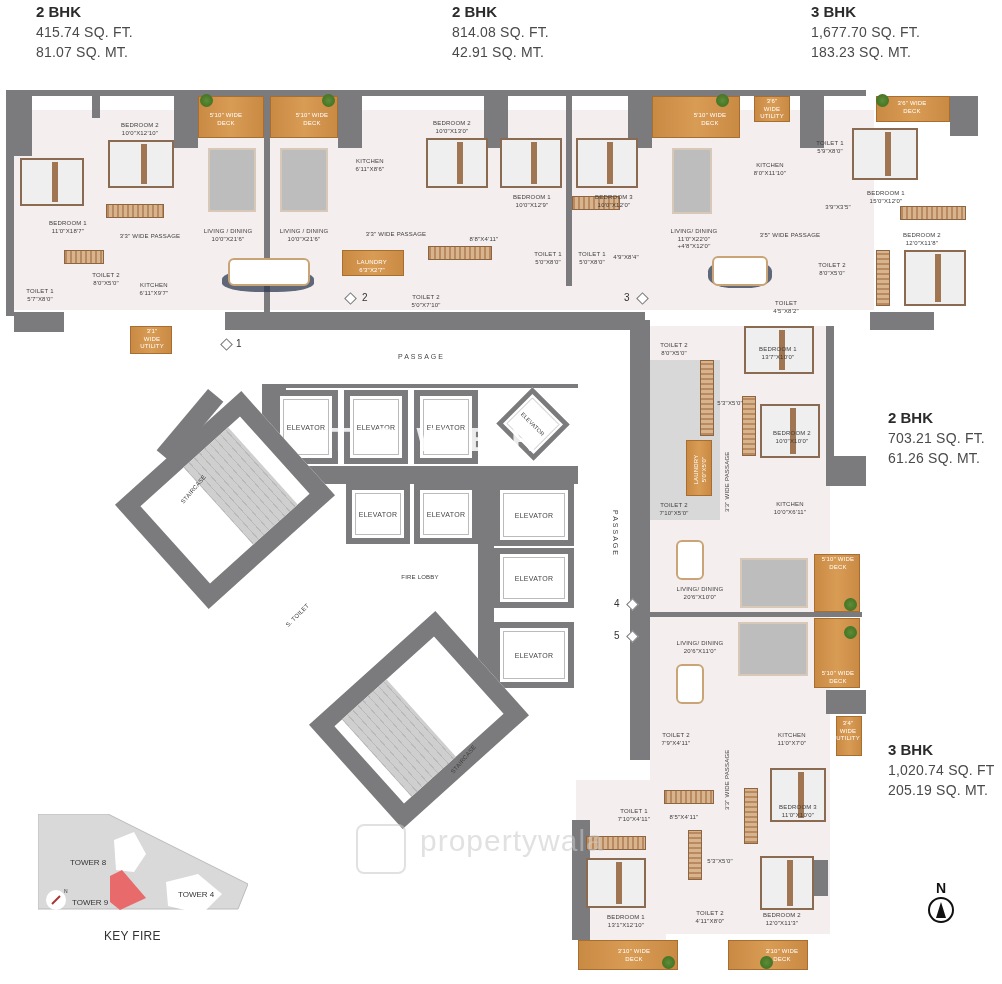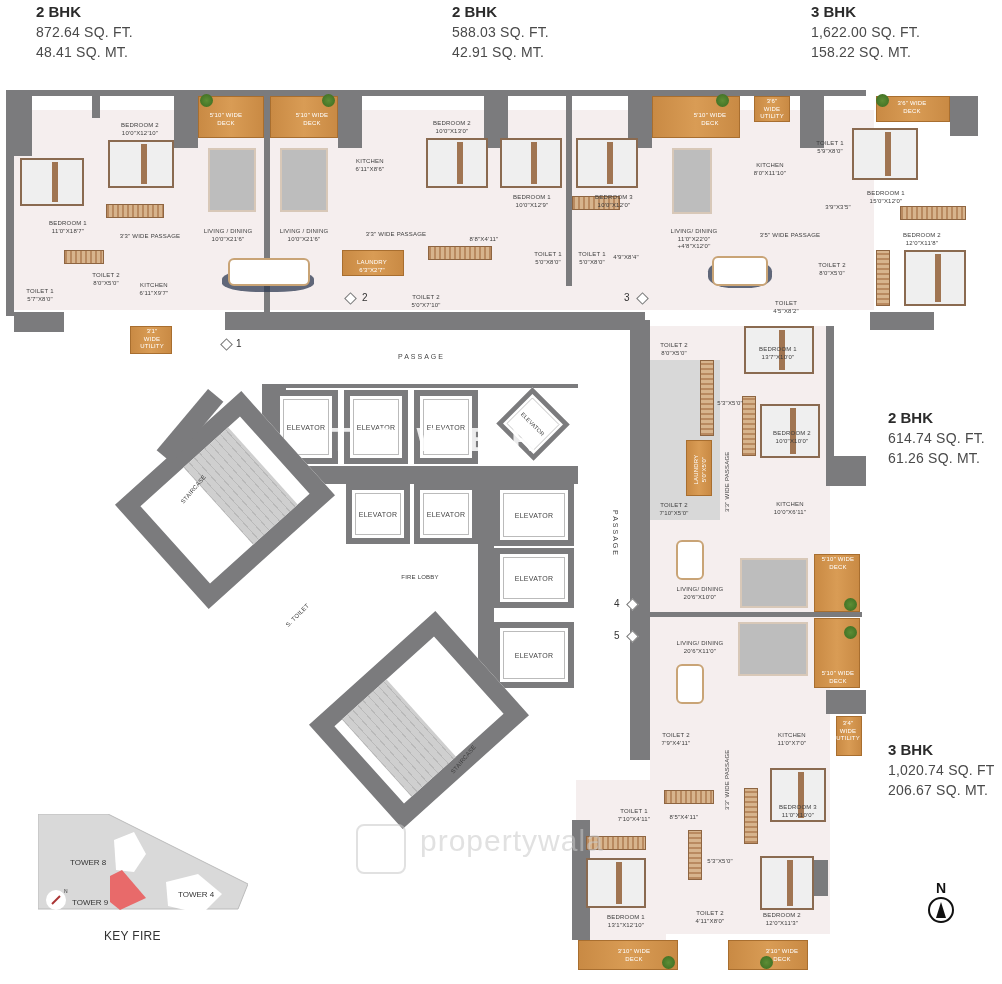--- a/index.html
+++ b/index.html
@@ -36,42 +36,42 @@
   .compass .ring::after { content: ""; position: absolute; left: 6px; top: 3px; border-left: 5px solid transparent; border-right: 5px solid transparent; border-bottom: 16px solid #111; }
   .watermark { position: absolute; left: 356px; top: 824px; font-size: 30px; color: rgba(200,200,200,.55); letter-spacing: 1px; }
   .wm-icon { position: absolute; left: 356px; top: 824px; width: 50px; height: 50px; border: 2px solid rgba(200,200,200,.55); border-radius: 8px; }
   .wm-sold { position: absolute; left: 330px; top: 420px; font-size: 34px; font-weight: 700; color: rgba(255,255,255,.85); letter-spacing: 20px; }
 </style>
 </head>
 <body>
 
 <div class="unit-label" style="left:36px;top:4px">
   <div class="type">2 BHK</div>
-  <div class="area">872.64 SQ. FT.</div>
-  <div class="area">48.41 SQ. MT.</div>
+  <div class="area">415.74 SQ. FT.</div>
+  <div class="area">81.07 SQ. MT.</div>
 </div>
 <div class="unit-label" style="left:452px;top:4px">
   <div class="type">2 BHK</div>
-  <div class="area">588.03 SQ. FT.</div>
+  <div class="area">814.08 SQ. FT.</div>
   <div class="area">42.91 SQ. MT.</div>
 </div>
 <div class="unit-label" style="left:811px;top:4px">
   <div class="type">3 BHK</div>
-  <div class="area">1,622.00 SQ. FT.</div>
-  <div class="area">158.22 SQ. MT.</div>
+  <div class="area">1,677.70 SQ. FT.</div>
+  <div class="area">183.23 SQ. MT.</div>
 </div>
 <div class="unit-label" style="left:888px;top:410px">
   <div class="type">2 BHK</div>
-  <div class="area">614.74 SQ. FT.</div>
+  <div class="area">703.21 SQ. FT.</div>
   <div class="area">61.26 SQ. MT.</div>
 </div>
 <div class="unit-label" style="left:888px;top:742px">
   <div class="type">3 BHK</div>
   <div class="area">1,020.74 SQ. FT</div>
-  <div class="area">206.67 SQ. MT.</div>
+  <div class="area">205.19 SQ. MT.</div>
 </div>
 
 <div class="abs" style="left:0;top:0;width:1002px;height:984px">
 
   <div class="floor" style="left:14px;top:110px;width:860px;height:200px"></div>
   <div class="wall" style="left:6px;top:90px;width:860px;height:6px"></div>
   <div class="wall" style="left:6px;top:96px;width:26px;height:60px"></div>
   <div class="wall" style="left:6px;top:156px;width:8px;height:160px"></div>
   <div class="wall" style="left:92px;top:96px;width:8px;height:22px"></div>
   <div class="wall" style="left:174px;top:96px;width:24px;height:52px"></div>

